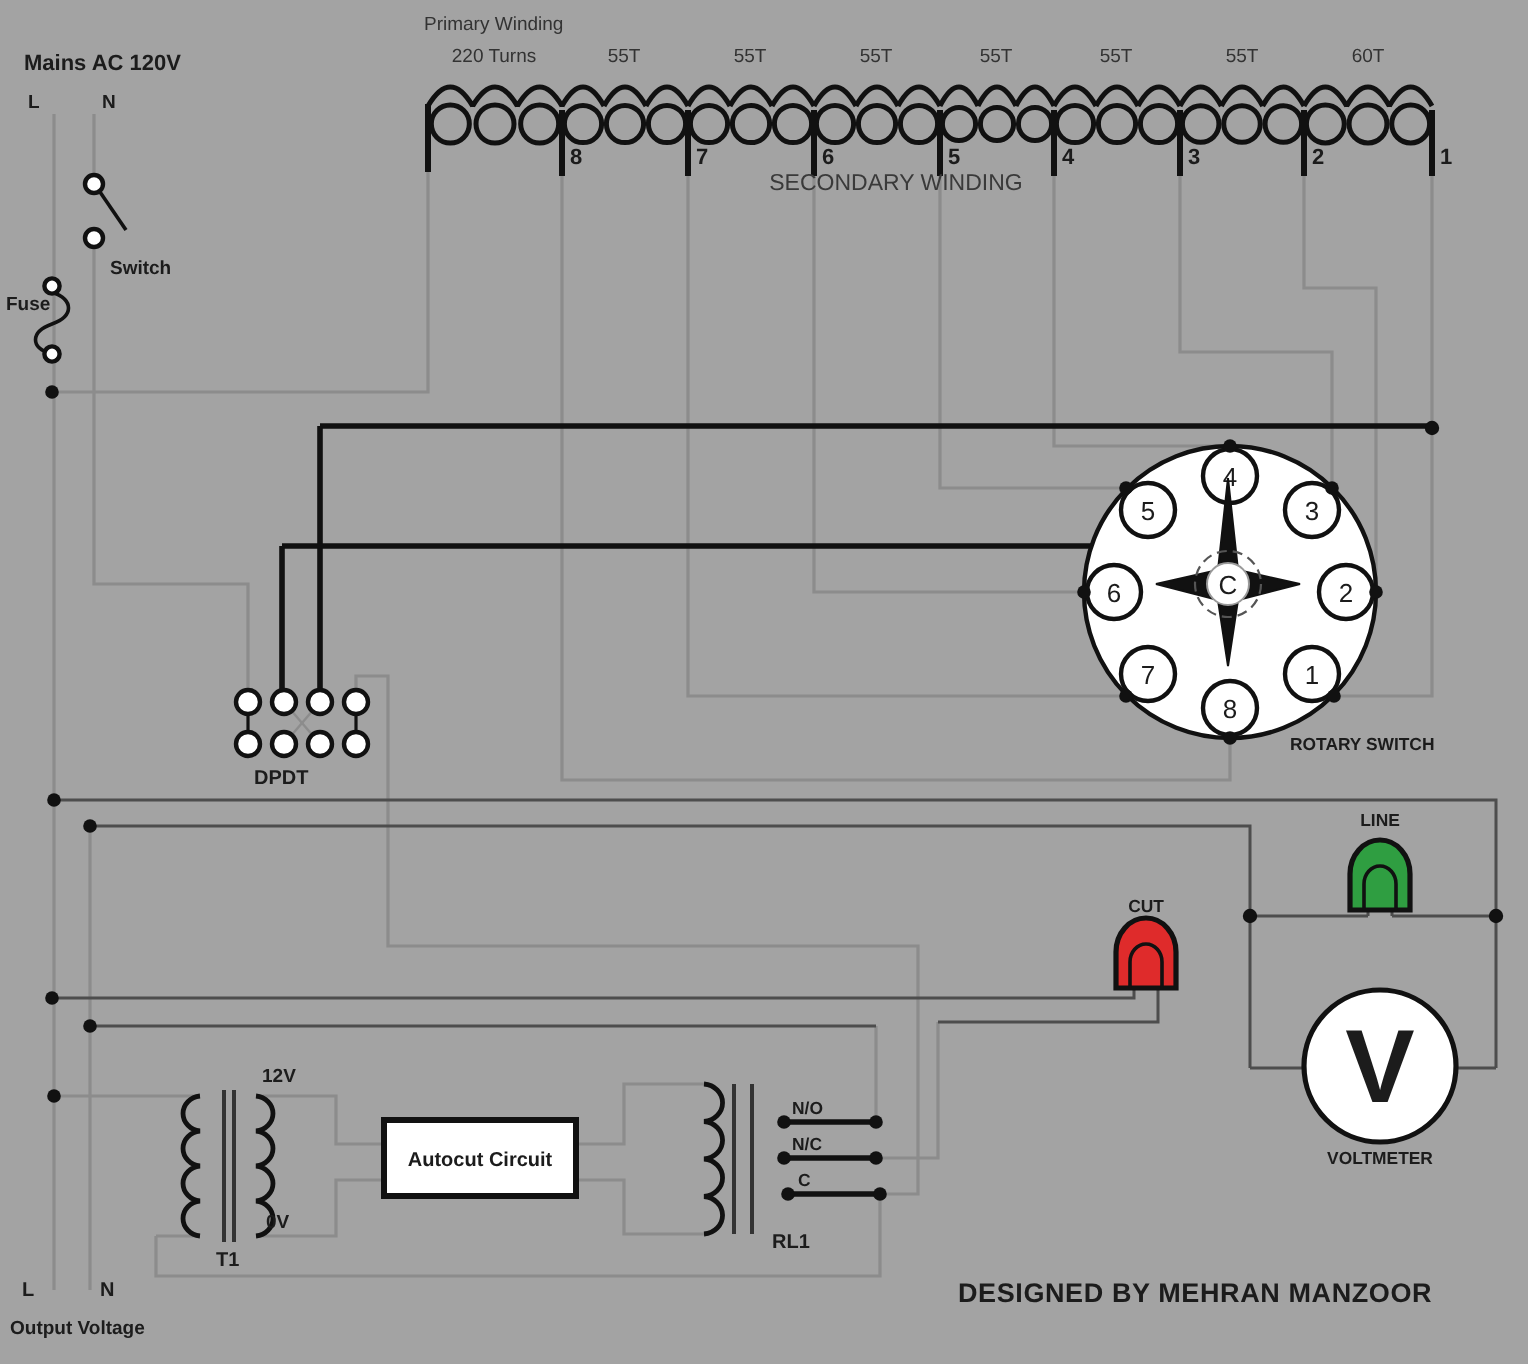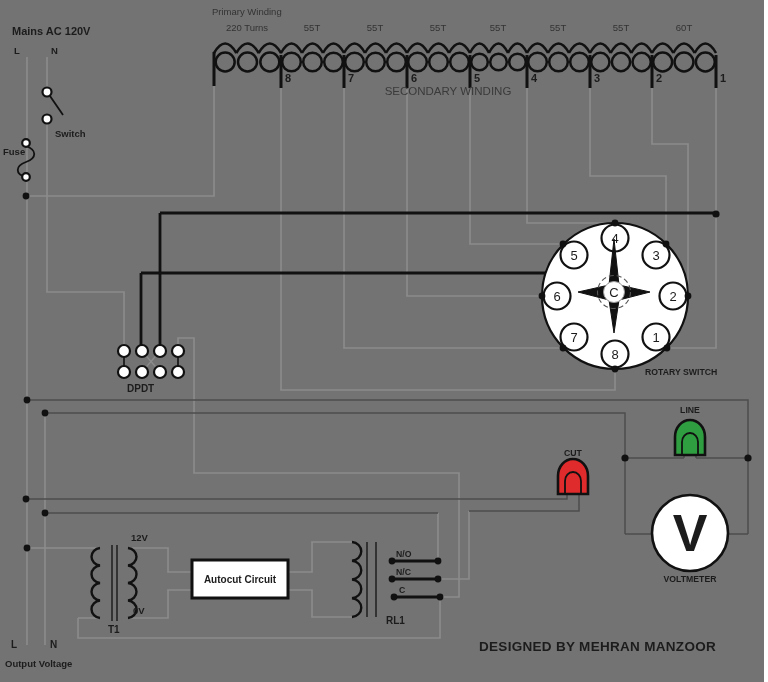--- a/index.html
+++ b/index.html
@@ -1,16 +1,16 @@
 <!DOCTYPE html>
 <html><head>
 <meta charset="utf-8">
 <style>
   html,body{margin:0;padding:0;background:#ffffff;}
-  .stage{position:relative;width:764px;height:682px;background:#737373;overflow:hidden;}
+  .stage{position:relative;width:764px;height:682px;background:#a3a3a3;overflow:hidden;}
   svg{display:block;}
   .w  {stroke:#8c8c8c;stroke-width:1.6;fill:none;}
   .wd {stroke:#4d4d4d;stroke-width:1.5;fill:none;}
   .bk {stroke:#111;stroke-width:2.8;fill:none;}
   .stub{stroke:#111;stroke-width:3;fill:none;}
   .dot{fill:#111;stroke:none;}
   .pin{fill:#fff;stroke:#111;stroke-width:2.2;}
   text{font-family:"Liberation Sans",sans-serif;fill:#1c1c1c;}
   .lbl {font-size:9.5px;font-weight:bold;}
   .lbl8{font-size:8.7px;font-weight:bold;}

